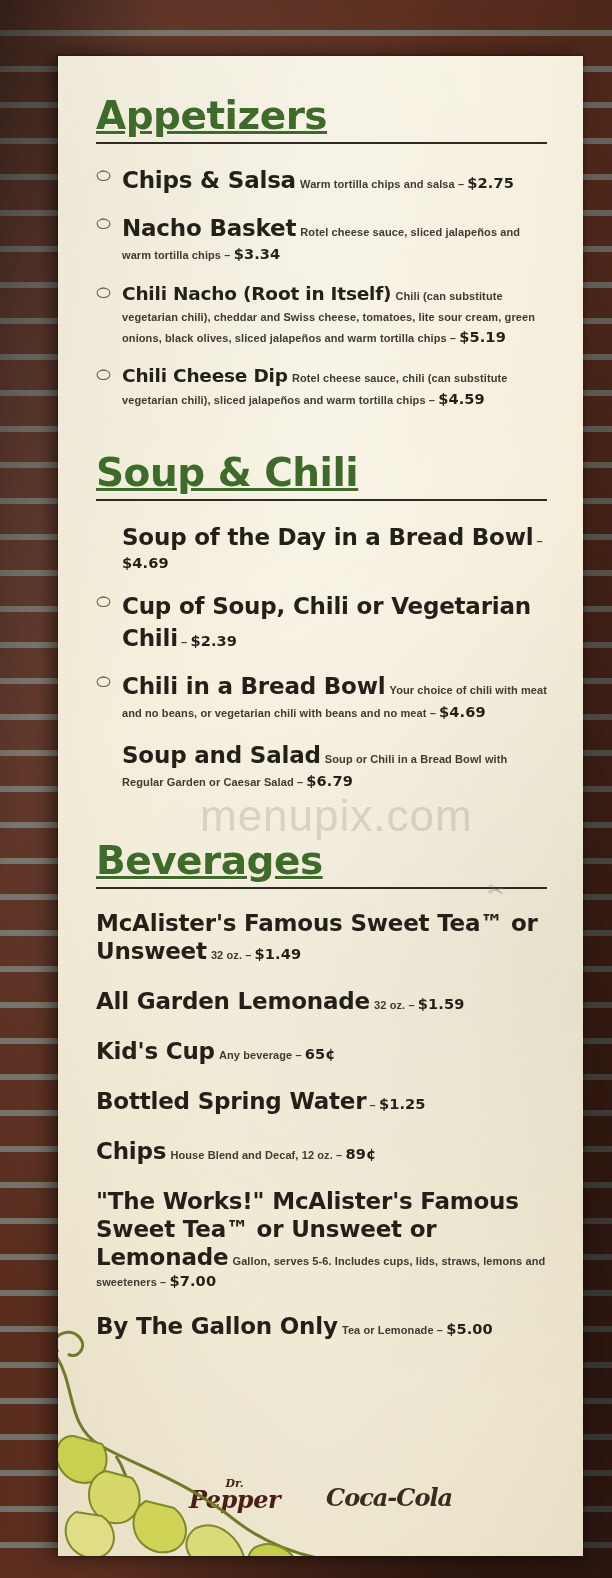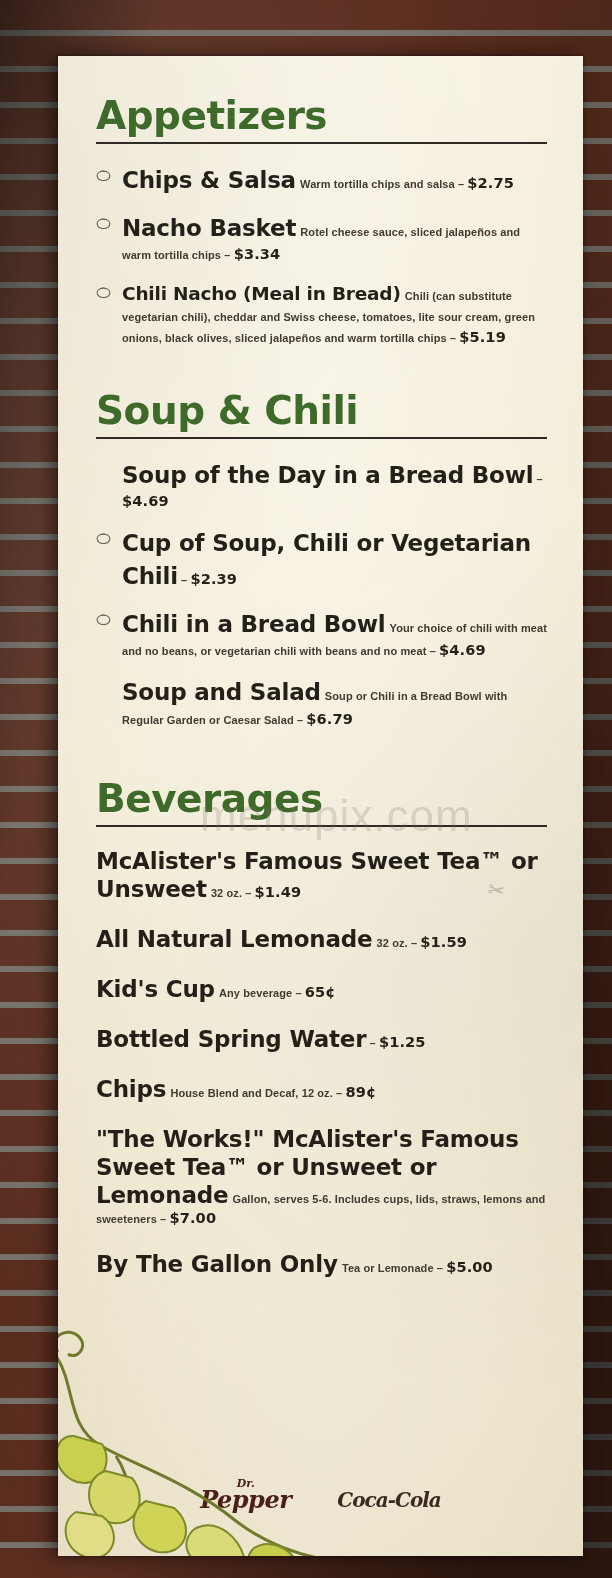--- a/index.html
+++ b/index.html
@@ -57,20 +57,21 @@
   .section{margin-bottom:4px;}
   h2.sec-title{
     font-family:"DejaVu Sans", sans-serif;
     font-size:39px;
     line-height:1.02;
     font-weight:700;
     color:#3f6b2a;
     margin:0 0 6px 0;
     letter-spacing:-0.5px;
     text-shadow:0 1px 0 rgba(255,255,255,0.5);
+    text-decoration:underline;
   }
   .sec-rule{
     height:2px;background:#2f2b24;margin:0 0 20px 0;width:100%;
   }
 
   
   .item{
     position:relative;
     margin:0 0 16px 0;
     padding-left:26px;
@@ -135,21 +136,21 @@
     display:flex;justify-content:center;align-items:flex-end;gap:46px;
   }
   .logo-dp{
     font-family:"DejaVu Serif", serif;
     color:#4a2016;text-align:center;line-height:0.95;
   }
   .logo-dp .l1{font-size:11px;font-style:italic;font-weight:700;display:block;}
   .logo-dp .l2{font-size:24px;font-weight:700;font-style:italic;display:block;letter-spacing:-0.5px;}
   .logo-cc{
     font-family:"DejaVu Serif", serif;
-    font-style:italic;font-weight:700;font-size:20px;color:#3a2a22;
+    font-style:italic;font-weight:700;font-size:24px;color:#3a2a22;
     letter-spacing:-1px;
   }
 
   
   .vine{position:absolute;left:-12px;bottom:-10px;width:330px;height:250px;}
 </style>
 </head>
 <body>
 
 <div class="brick-bg"></div>
@@ -184,23 +185,32 @@
         <p><span class="nm">Nacho Basket</span> <span class="desc">Rotel cheese sauce, sliced jalapeños and warm tortilla chips – </span><span class="price">$3.34</span></p>
       </div>
 
       <div class="item">
         <span class="bullet">
           <svg width="15" height="13" viewBox="0 0 15 13">
               <ellipse cx="7.5" cy="7.8" rx="6.4" ry="4.8" fill="none" stroke="#6b6457" stroke-width="1.1"></ellipse>
               <path d="M4.2 3.6 L7.4 3.0 L10.6 3.8" fill="none" stroke="#6b6457" stroke-width="1.1"></path>
             </svg>
         </span>
-        <p><span class="nm big">Chili Nacho (Meal in Bread)</span> <span class="desc">Chili (can substitute vegetarian chili), cheddar and Swiss cheese, tomatoes, lite sour cream, green onions, black olives, sliced jalapeños and warm tortilla chips – </span><span class="price">$5.19</span></p>
-      </div>
-
+        <p><span class="nm big">Chili Nacho (Root in Itself)</span> <span class="desc">Chili (can substitute vegetarian chili), cheddar and Swiss cheese, tomatoes, lite sour cream, green onions, black olives, sliced jalapeños and warm tortilla chips – </span><span class="price">$5.19</span></p>
+      </div>
+
+      <div class="item">
+        <span class="bullet">
+          <svg width="15" height="13" viewBox="0 0 15 13">
+              <ellipse cx="7.5" cy="7.8" rx="6.4" ry="4.8" fill="none" stroke="#6b6457" stroke-width="1.1"></ellipse>
+              <path d="M4.2 3.6 L7.4 3.0 L10.6 3.8" fill="none" stroke="#6b6457" stroke-width="1.1"></path>
+            </svg>
+        </span>
+        <p><span class="nm big">Chili Cheese Dip</span> <span class="desc">Rotel cheese sauce, chili (can substitute vegetarian chili), sliced jalapeños and warm tortilla chips – </span><span class="price">$4.59</span></p>
+      </div>
     </div>
 
     <div class="section" style="margin-top:44px;">
       <h2 class="sec-title">Soup &amp; Chili</h2>
       <div class="sec-rule"></div>
 
       <div class="item">
         <p><span class="nm">Soup of the Day in a Bread Bowl</span><span class="desc"> – </span><span class="price">$4.69</span></p>
       </div>
 
@@ -231,21 +241,21 @@
 
     <div class="section" style="margin-top:50px;">
       <h2 class="sec-title">Beverages</h2>
       <div class="sec-rule"></div>
 
       <div class="item bev">
         <p><span class="nm">McAlister's Famous Sweet Tea™ or Unsweet</span> <span class="desc">32 oz. – </span><span class="price">$1.49</span></p>
       </div>
 
       <div class="item bev">
-        <p><span class="nm">All Natural Lemonade</span> <span class="desc">32 oz. – </span><span class="price">$1.59</span></p>
+        <p><span class="nm">All Garden Lemonade</span> <span class="desc">32 oz. – </span><span class="price">$1.59</span></p>
       </div>
 
 
       <div class="item bev">
         <p><span class="nm">Kid's Cup</span> <span class="desc">Any beverage – </span><span class="price">65¢</span></p>
       </div>
 
       <div class="item bev">
         <p><span class="nm">Bottled Spring Water</span><span class="desc"> – </span><span class="price">$1.25</span></p>
       </div>

